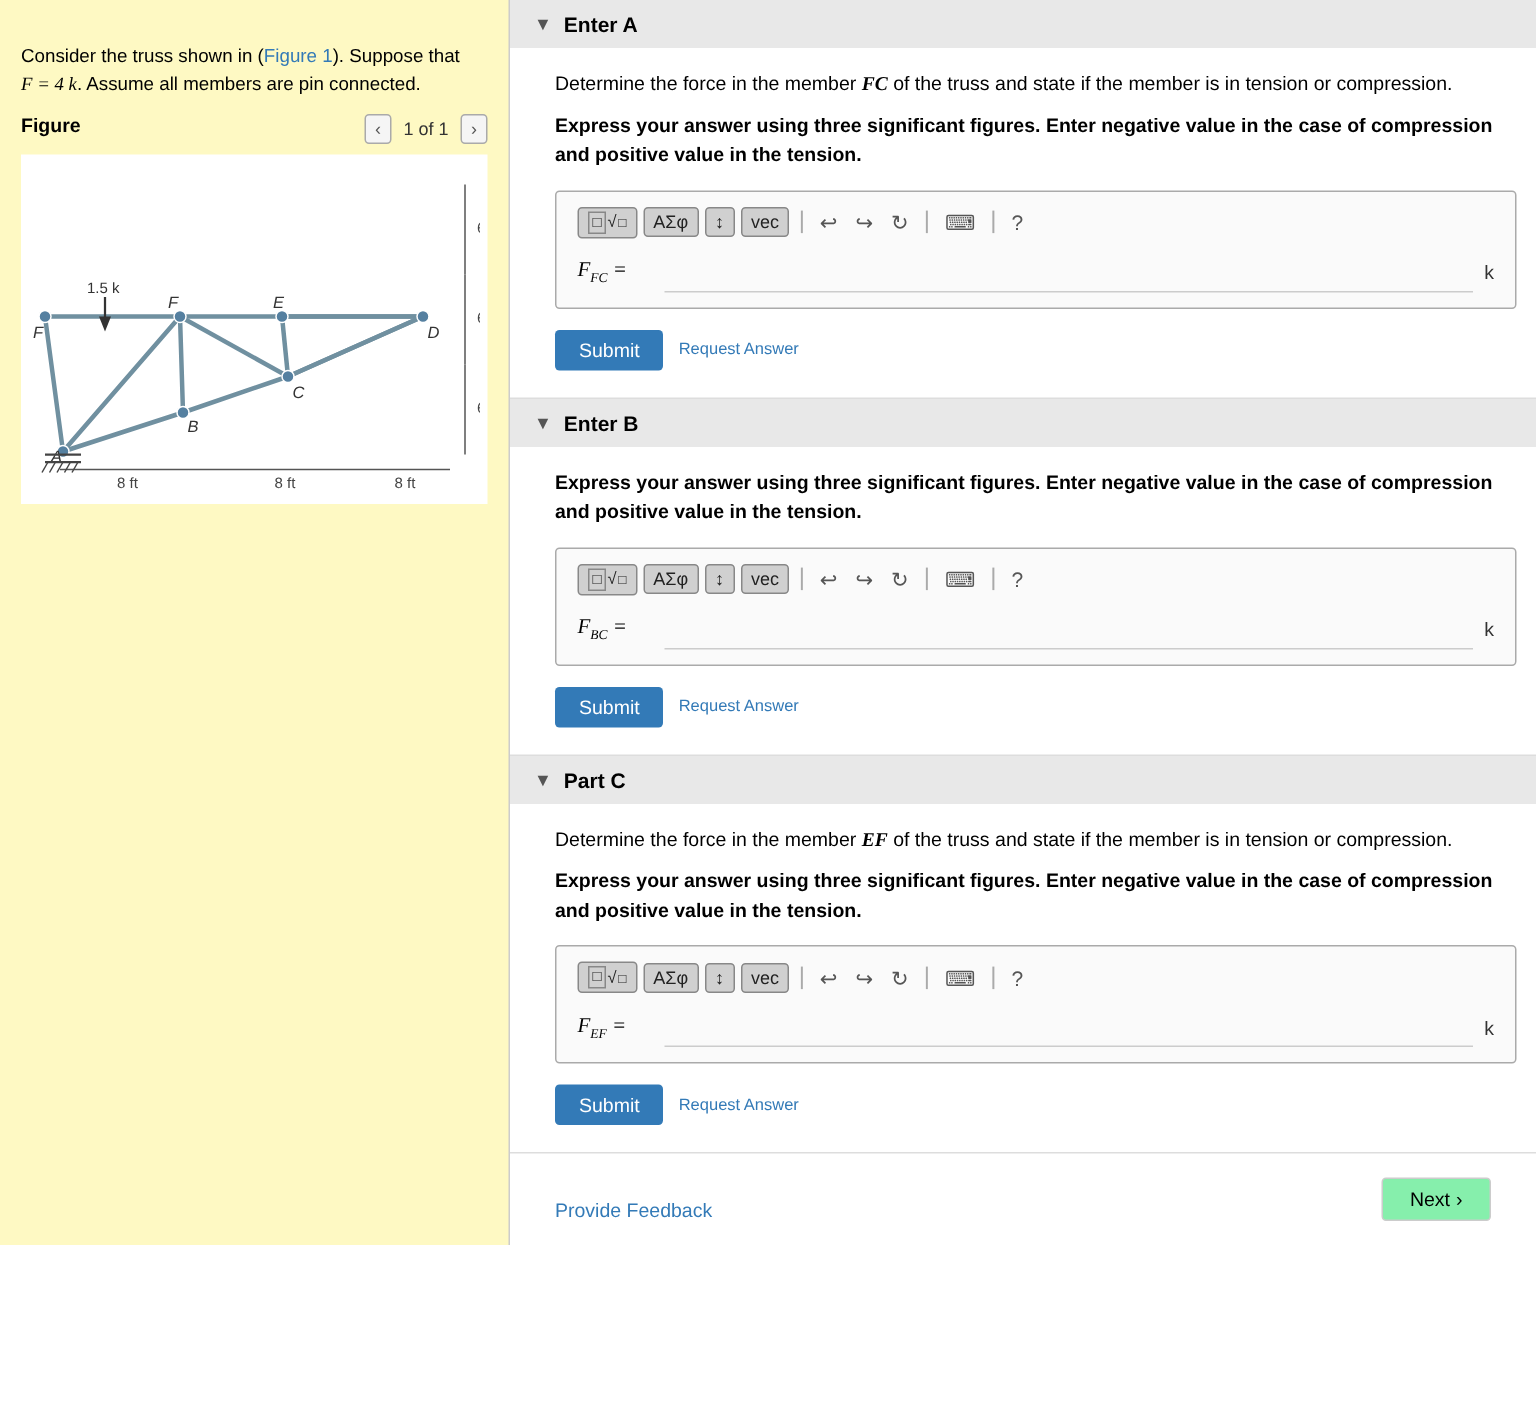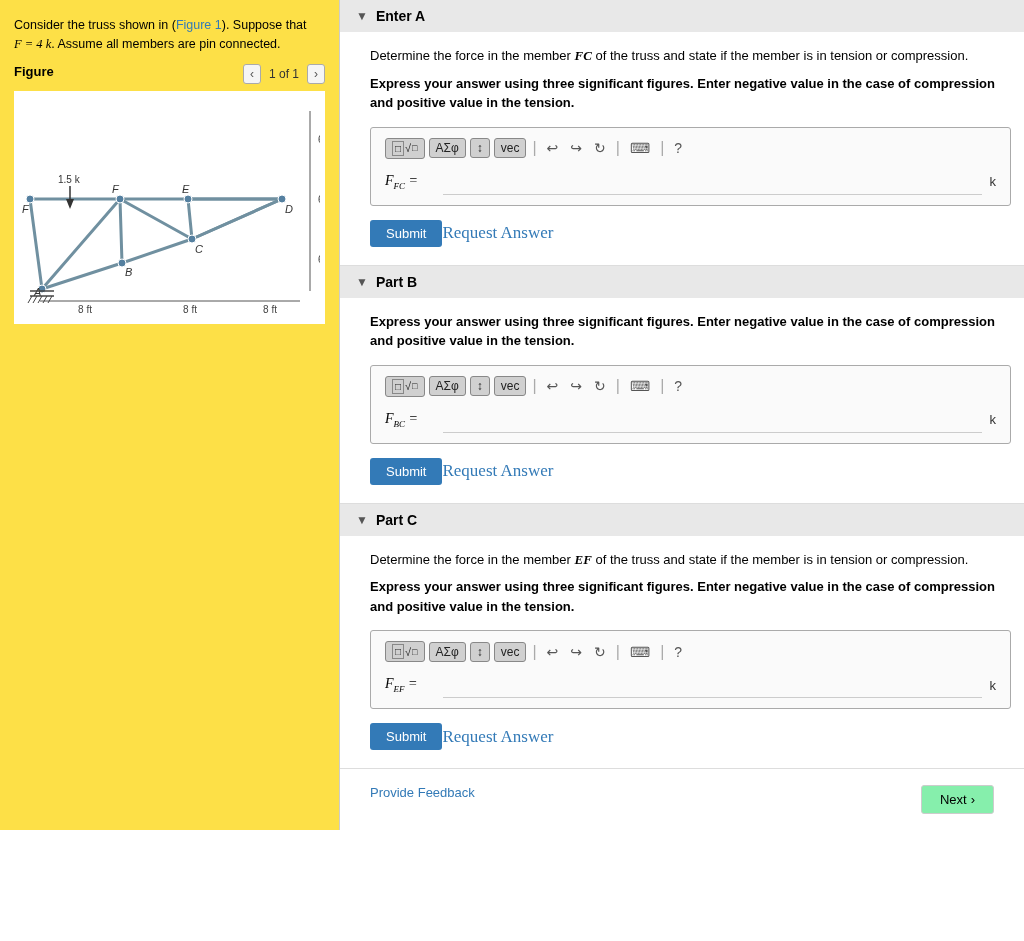--- a/index.html
+++ b/index.html
@@ -3,22 +3,22 @@
   <meta charset="utf-8">
   <style>
     * { box-sizing: border-box; margin: 0; padding: 0; }
     body { font-family: Arial, sans-serif; font-size: 13px; background: #fff; display: flex; }
 
     
     .left-panel {
       width: 340px;
       min-width: 340px;
       border-right: 1px solid #ccc;
-      padding: 16px 14px;
-      background: #fde047;
+      padding: 28px 14px;
+      background: #fef9c3;
     }
     .problem-text {
       font-size: 12.5px;
       line-height: 1.5;
       margin-bottom: 10px;
     }
     .problem-text a { color: #337ab7; text-decoration: none; }
     .figure-label {
       font-weight: bold;
       font-size: 13px;
@@ -166,44 +166,43 @@
       height: 26px;
     }
     .unit-label {
       font-size: 13px;
       color: #333;
     }
 
     .action-row {
       display: flex;
       align-items: center;
-      gap: 0;
+      gap: 10px;
     }
     .submit-btn {
       background: #337ab7;
       color: #fff;
       border: none;
       border-radius: 3px;
       padding: 6px 16px;
       font-size: 13px;
       cursor: pointer;
     }
     .request-answer-link {
       color: #337ab7;
-      font-size: 17px;
+      font-size: 11px;
       cursor: pointer;
       text-decoration: none;
-      font-family: Liberation Serif, serif;
     }
 
     
     .bottom-bar {
       display: flex;
       justify-content: space-between;
-      align-items: flex-start;
+      align-items: flex-end;
       padding: 16px 30px;
     }
     .feedback-link {
       color: #337ab7;
       font-size: 13px;
       cursor: pointer;
       text-decoration: none;
     }
     .next-btn {
       background: #86efac;
@@ -350,21 +349,21 @@
       <div class="action-row">
         <button class="submit-btn">Submit</button>
         <a href="#" class="request-answer-link">Request Answer</a>
       </div>
     </div>
   </div>
 
   <div class="part-section">
     <div class="part-header">
       <span class="arrow">▼</span>
-      <span class="part-title">Part B</span>
+      <span class="part-title">Enter B</span>
     </div>
     <div class="part-body">
       <div class="part-instruction">Express your answer using three significant figures. Enter negative value in the case of compression and positive value in the tension.</div>
       <div class="answer-box">
         <div class="toolbar">
           <button class="tb-btn">
               <span style="font-size:10px;border:1px solid #888;padding:1px 2px;">□</span>
               <span style="font-size:11px;">√</span>
               <span class="sup">□</span>
             </button>

